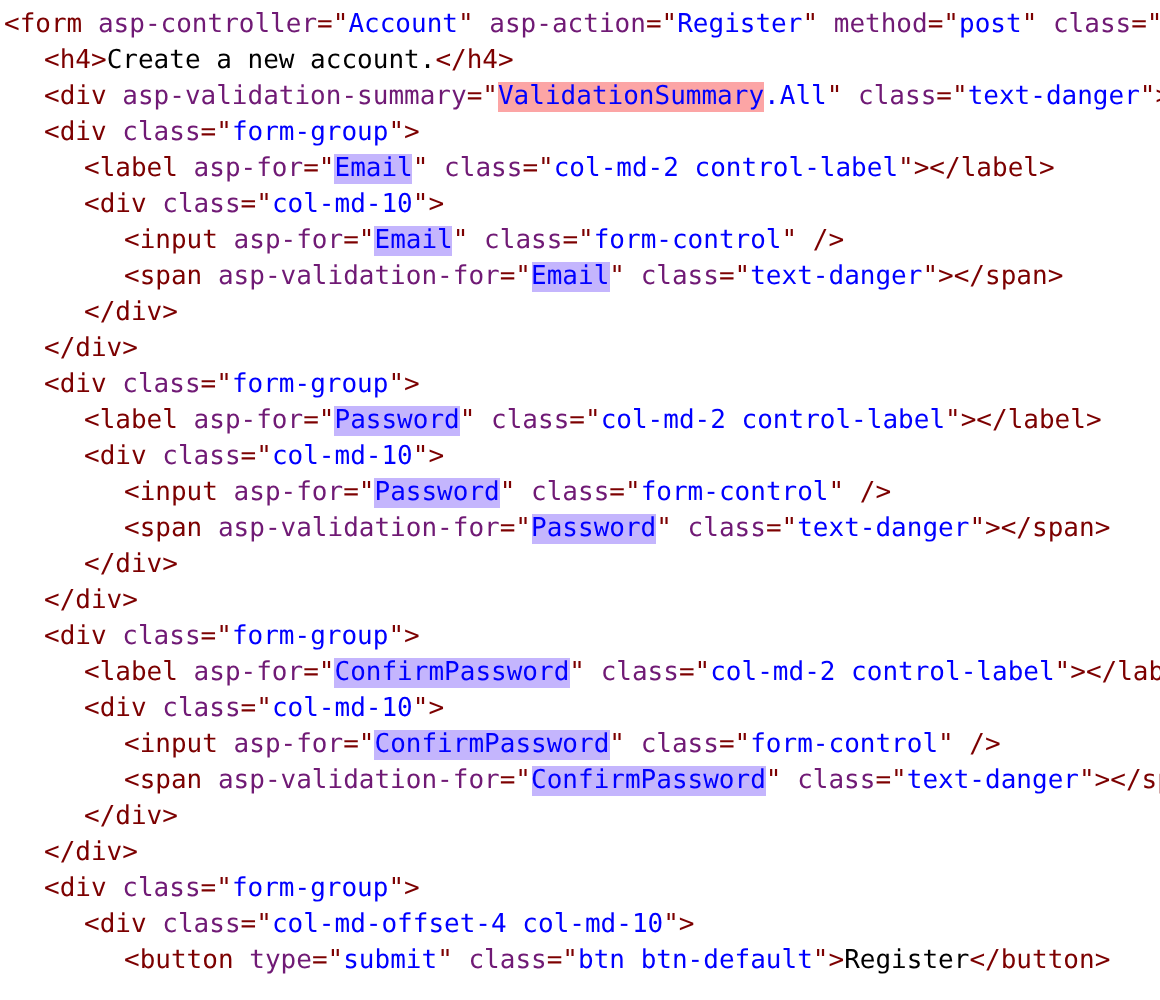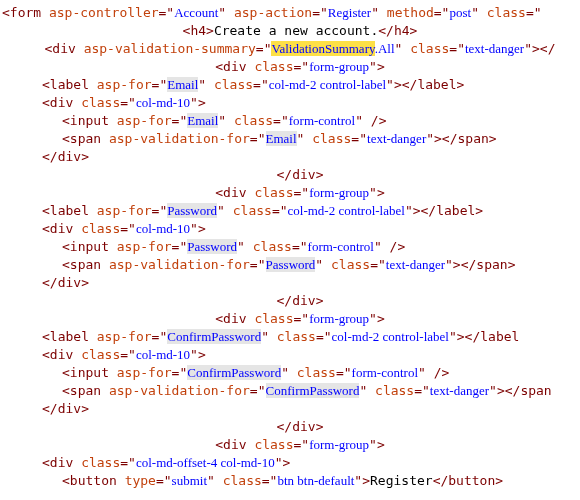--- a/index.html
+++ b/index.html
@@ -5,29 +5,29 @@
   body {
     margin: 0;
     padding: 4px 2px;
     font-family: Consolas, monospace;
     font-size: 13px;
     line-height: 18px;
     background: #fff;
     white-space: nowrap;
   }
   .line { display: block; }
-  .ind1 { padding-left: 20px; text-align: center; }
+  .ind1 { padding-left: 20px; }
   .ind2 { padding-left: 40px; }
   .ind3 { padding-left: 60px; }
   .t  { color: #7c0000; }
-  .an { color: #c2410c; }
-  .av { color: #00f; font-family: Liberation Serif, serif; }
+  .an { color: #701a75; }
+  .av { color: #00f; }
   .tx { color: #000; }
-  .hl { background: #e5e5e5; text-align: center; }
-  .sel { background: #fde047; }
+  .hl { background: #c4b5fd; text-align: center; }
+  .sel { background: #fca5a5; }
 </style>
 </head>
 <body>
 
 <div>
 
 <span class="line"><span class="t">&lt;</span><span class="t">form</span> <span class="an">asp-controller</span><span class="t">="</span><span class="av">Account</span><span class="t">"</span> <span class="an">asp-action</span><span class="t">="</span><span class="av">Register</span><span class="t">"</span> <span class="an">method</span><span class="t">="</span><span class="av">post</span><span class="t">"</span> <span class="an">class</span><span class="t">="</span></span>
 
 <span class="line ind1"><span class="t">&lt;</span><span class="t">h4</span><span class="t">&gt;</span><span class="tx">Create a new account.</span><span class="t">&lt;/</span><span class="t">h4</span><span class="t">&gt;</span></span>
 

